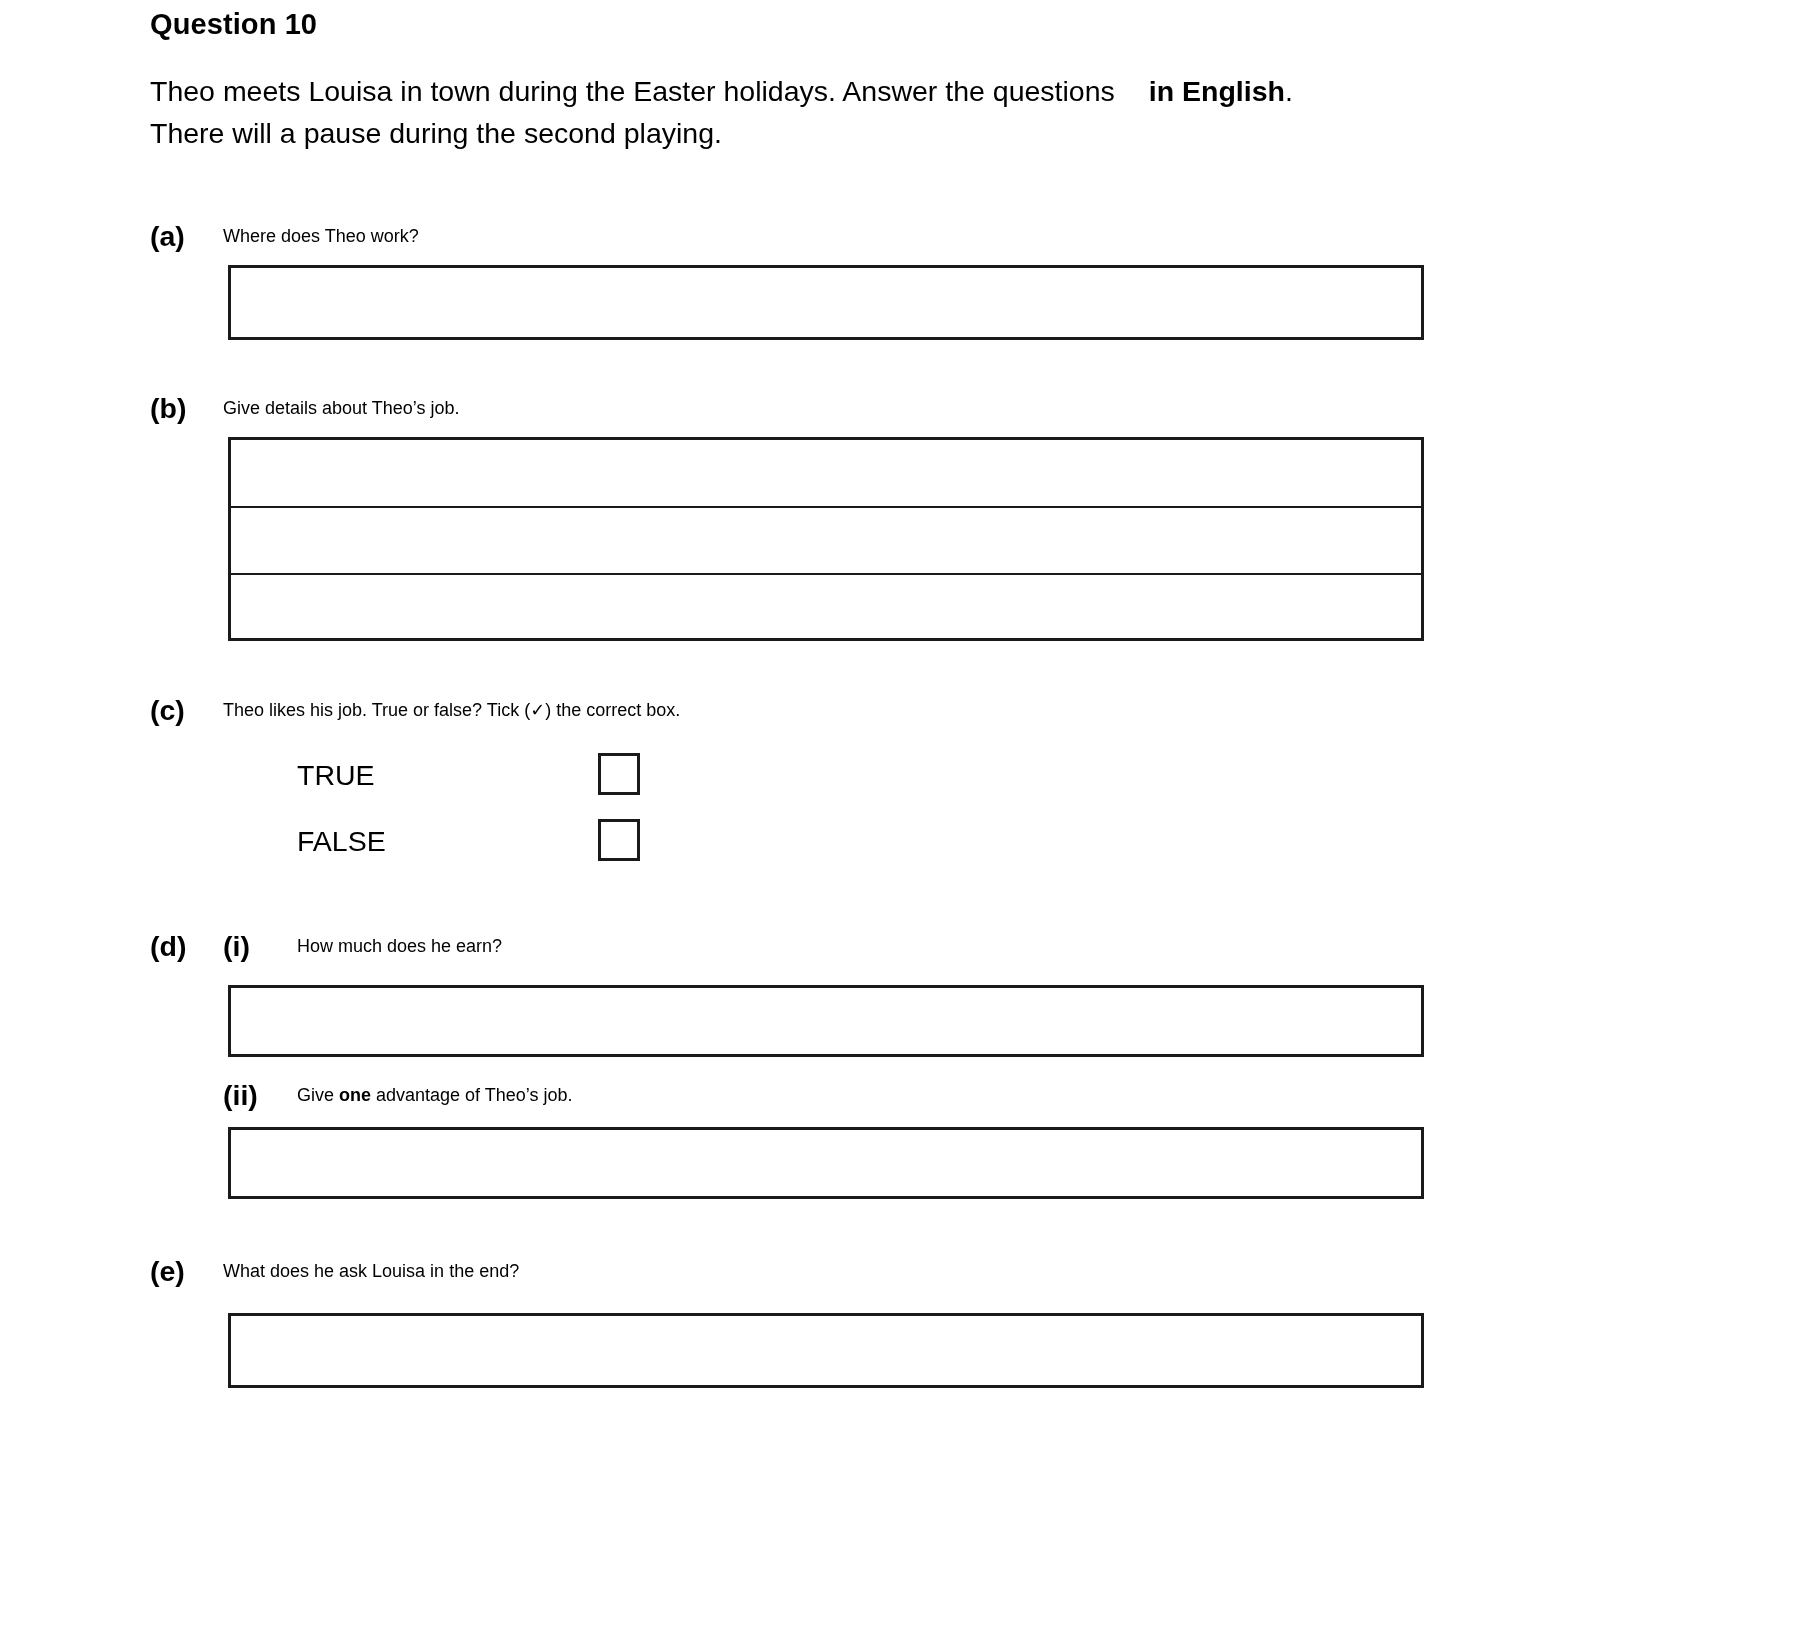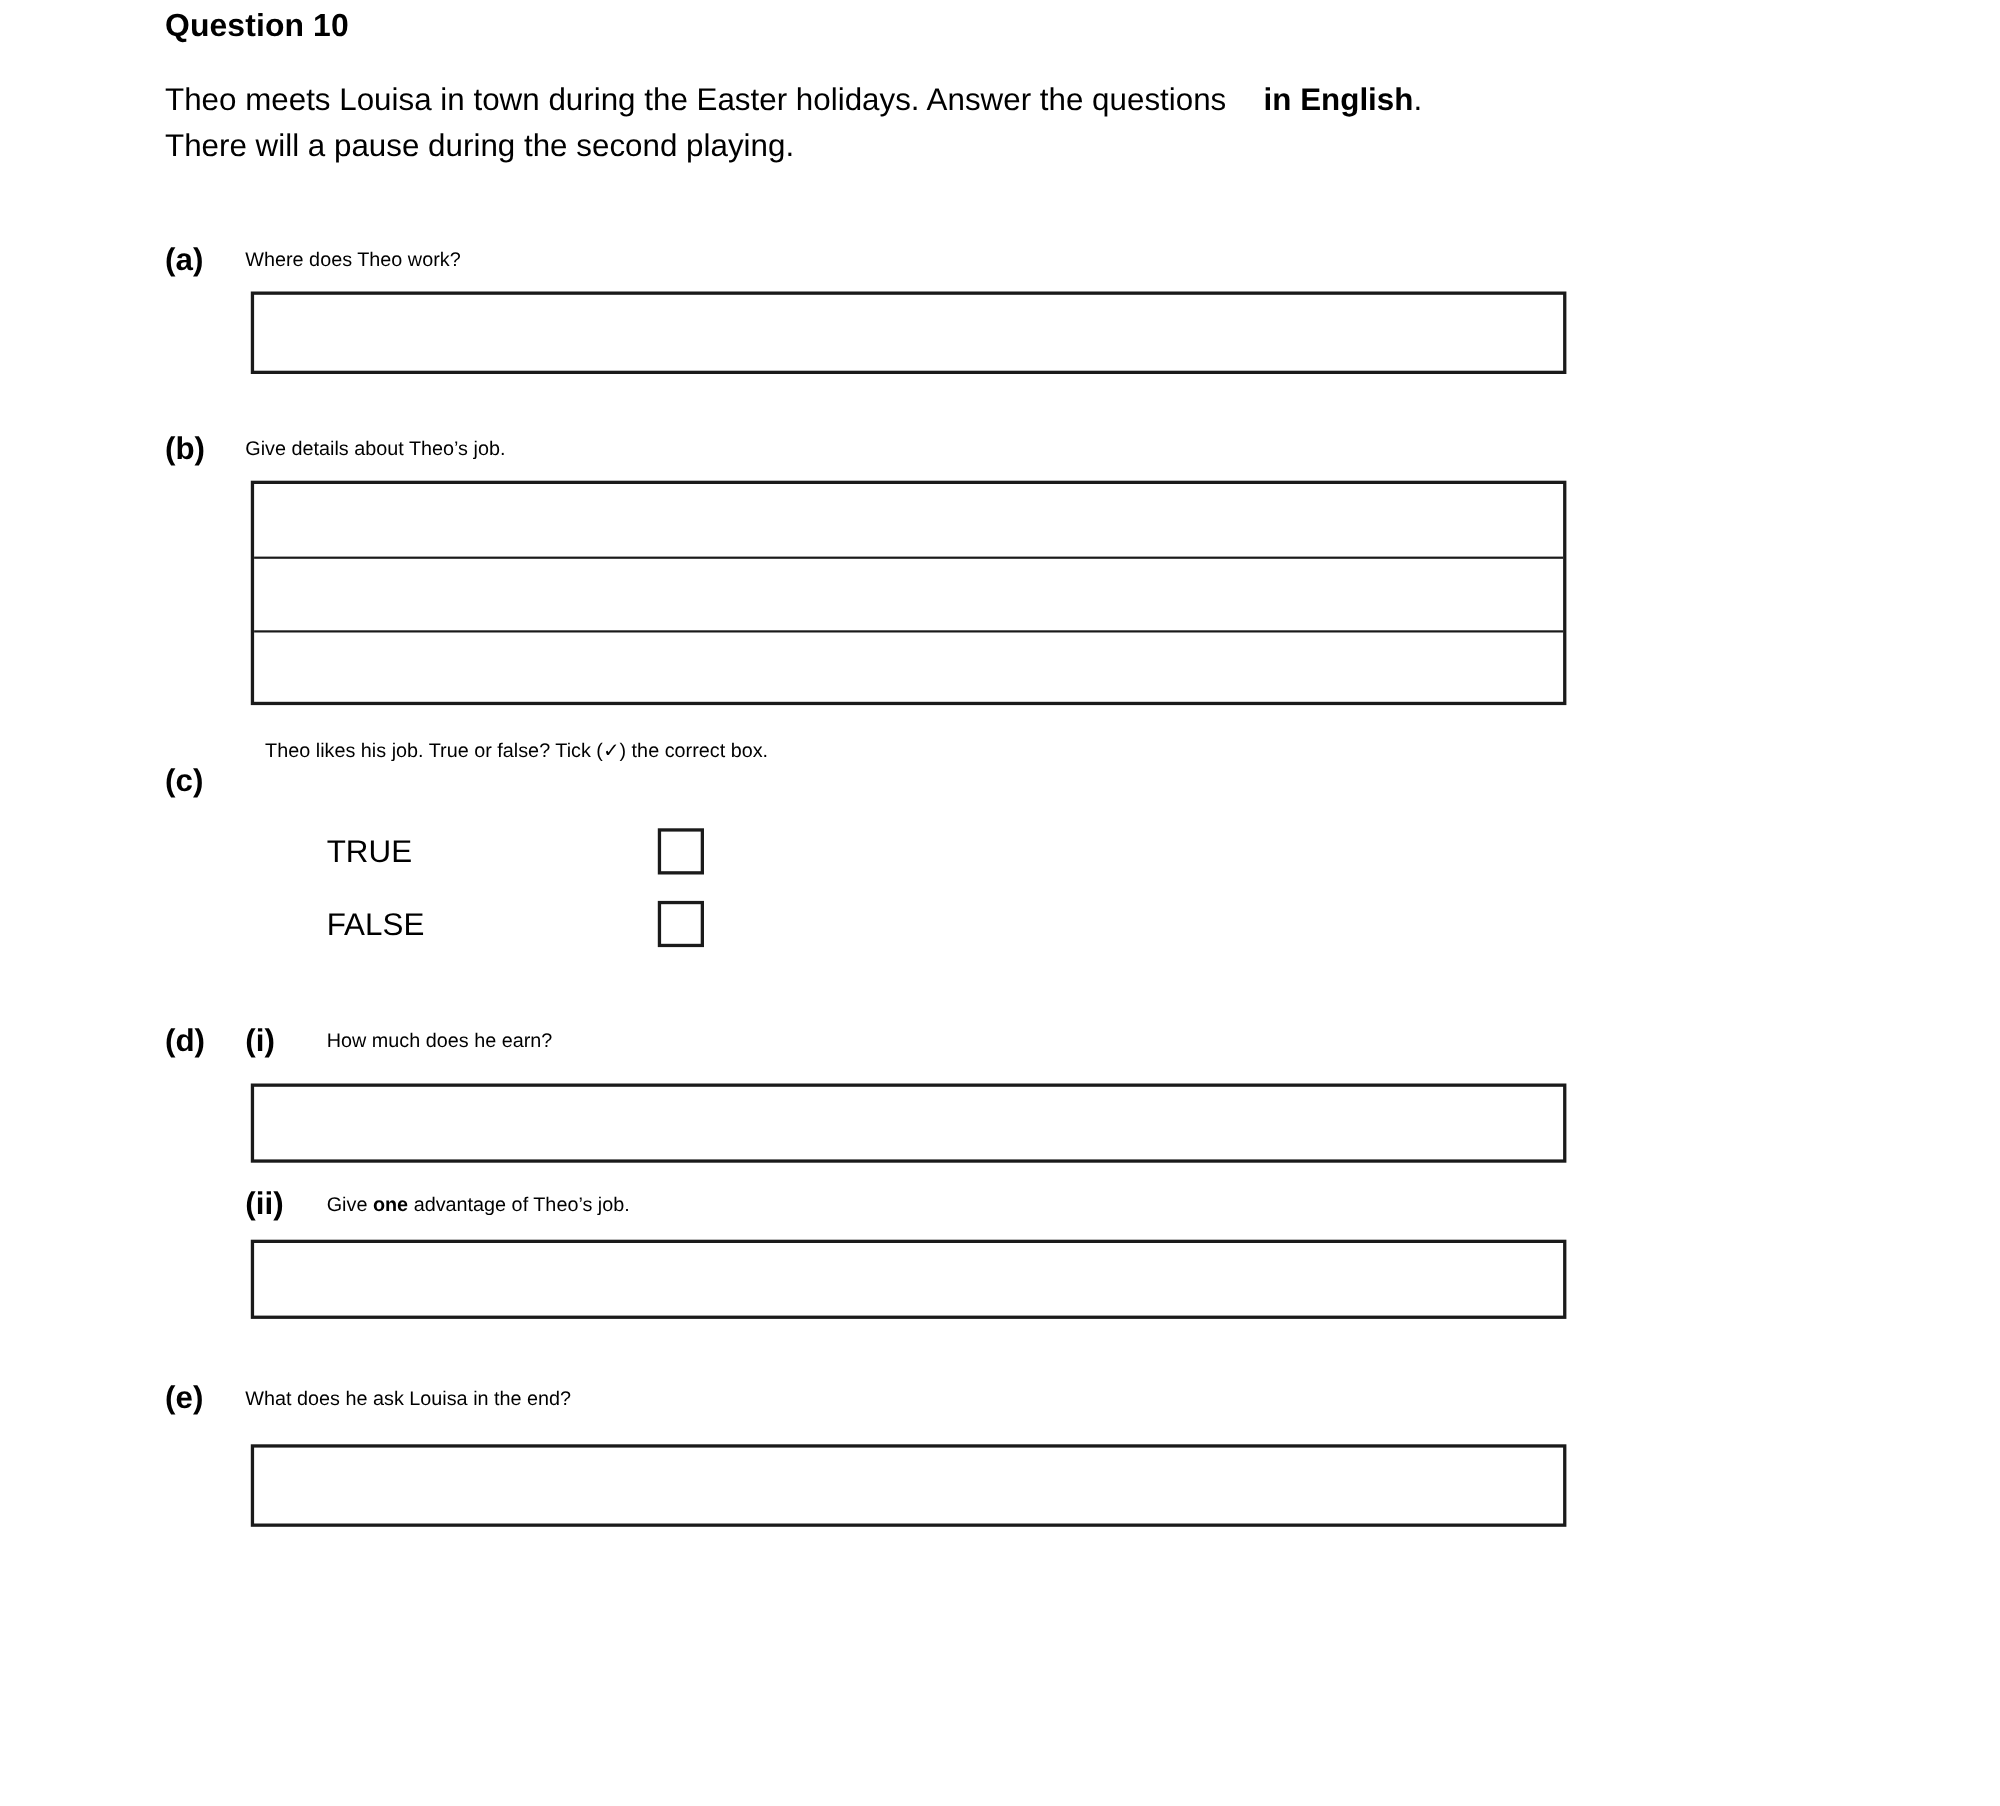--- a/index.html
+++ b/index.html
@@ -106,21 +106,21 @@
   <div class="ans-box" style="left:228px; top:265px; width:1196px; height:75px;"></div>
 
   <div class="part-label" style="left:150px; top:390px;">(b)</div>
   <div class="part-text" style="left:223px; top:390px;">Give details about Theo’s job.</div>
   <div class="ans-box" style="left:228px; top:437px; width:1196px; height:204px;">
     <div class="rule" style="top:66px;"></div>
     <div class="rule" style="top:133px;"></div>
   </div>
 
   <div class="part-label" style="left:150px; top:692px;">(c)</div>
-  <div class="part-text" style="left:223px; top:664px;margin-left:18px;">Theo likes his job. True or false?  Tick (✓) the correct box.</div>
+  <div class="part-text" style="left:223px; top:692px;">Theo likes his job. True or false?  Tick (✓) the correct box.</div>
 
   <div class="tf-label" style="left:297px; top:757px;">TRUE</div>
   <div class="tickbox" style="left:598px; top:753px;"></div>
 
   <div class="tf-label" style="left:297px; top:823px;">FALSE</div>
   <div class="tickbox" style="left:598px; top:819px;"></div>
 
   <div class="part-label" style="left:150px; top:928px;">(d)</div>
   <div class="part-label" style="left:223px; top:928px;">(i)</div>
   <div class="part-text" style="left:297px; top:928px;">How much does he earn?</div>

